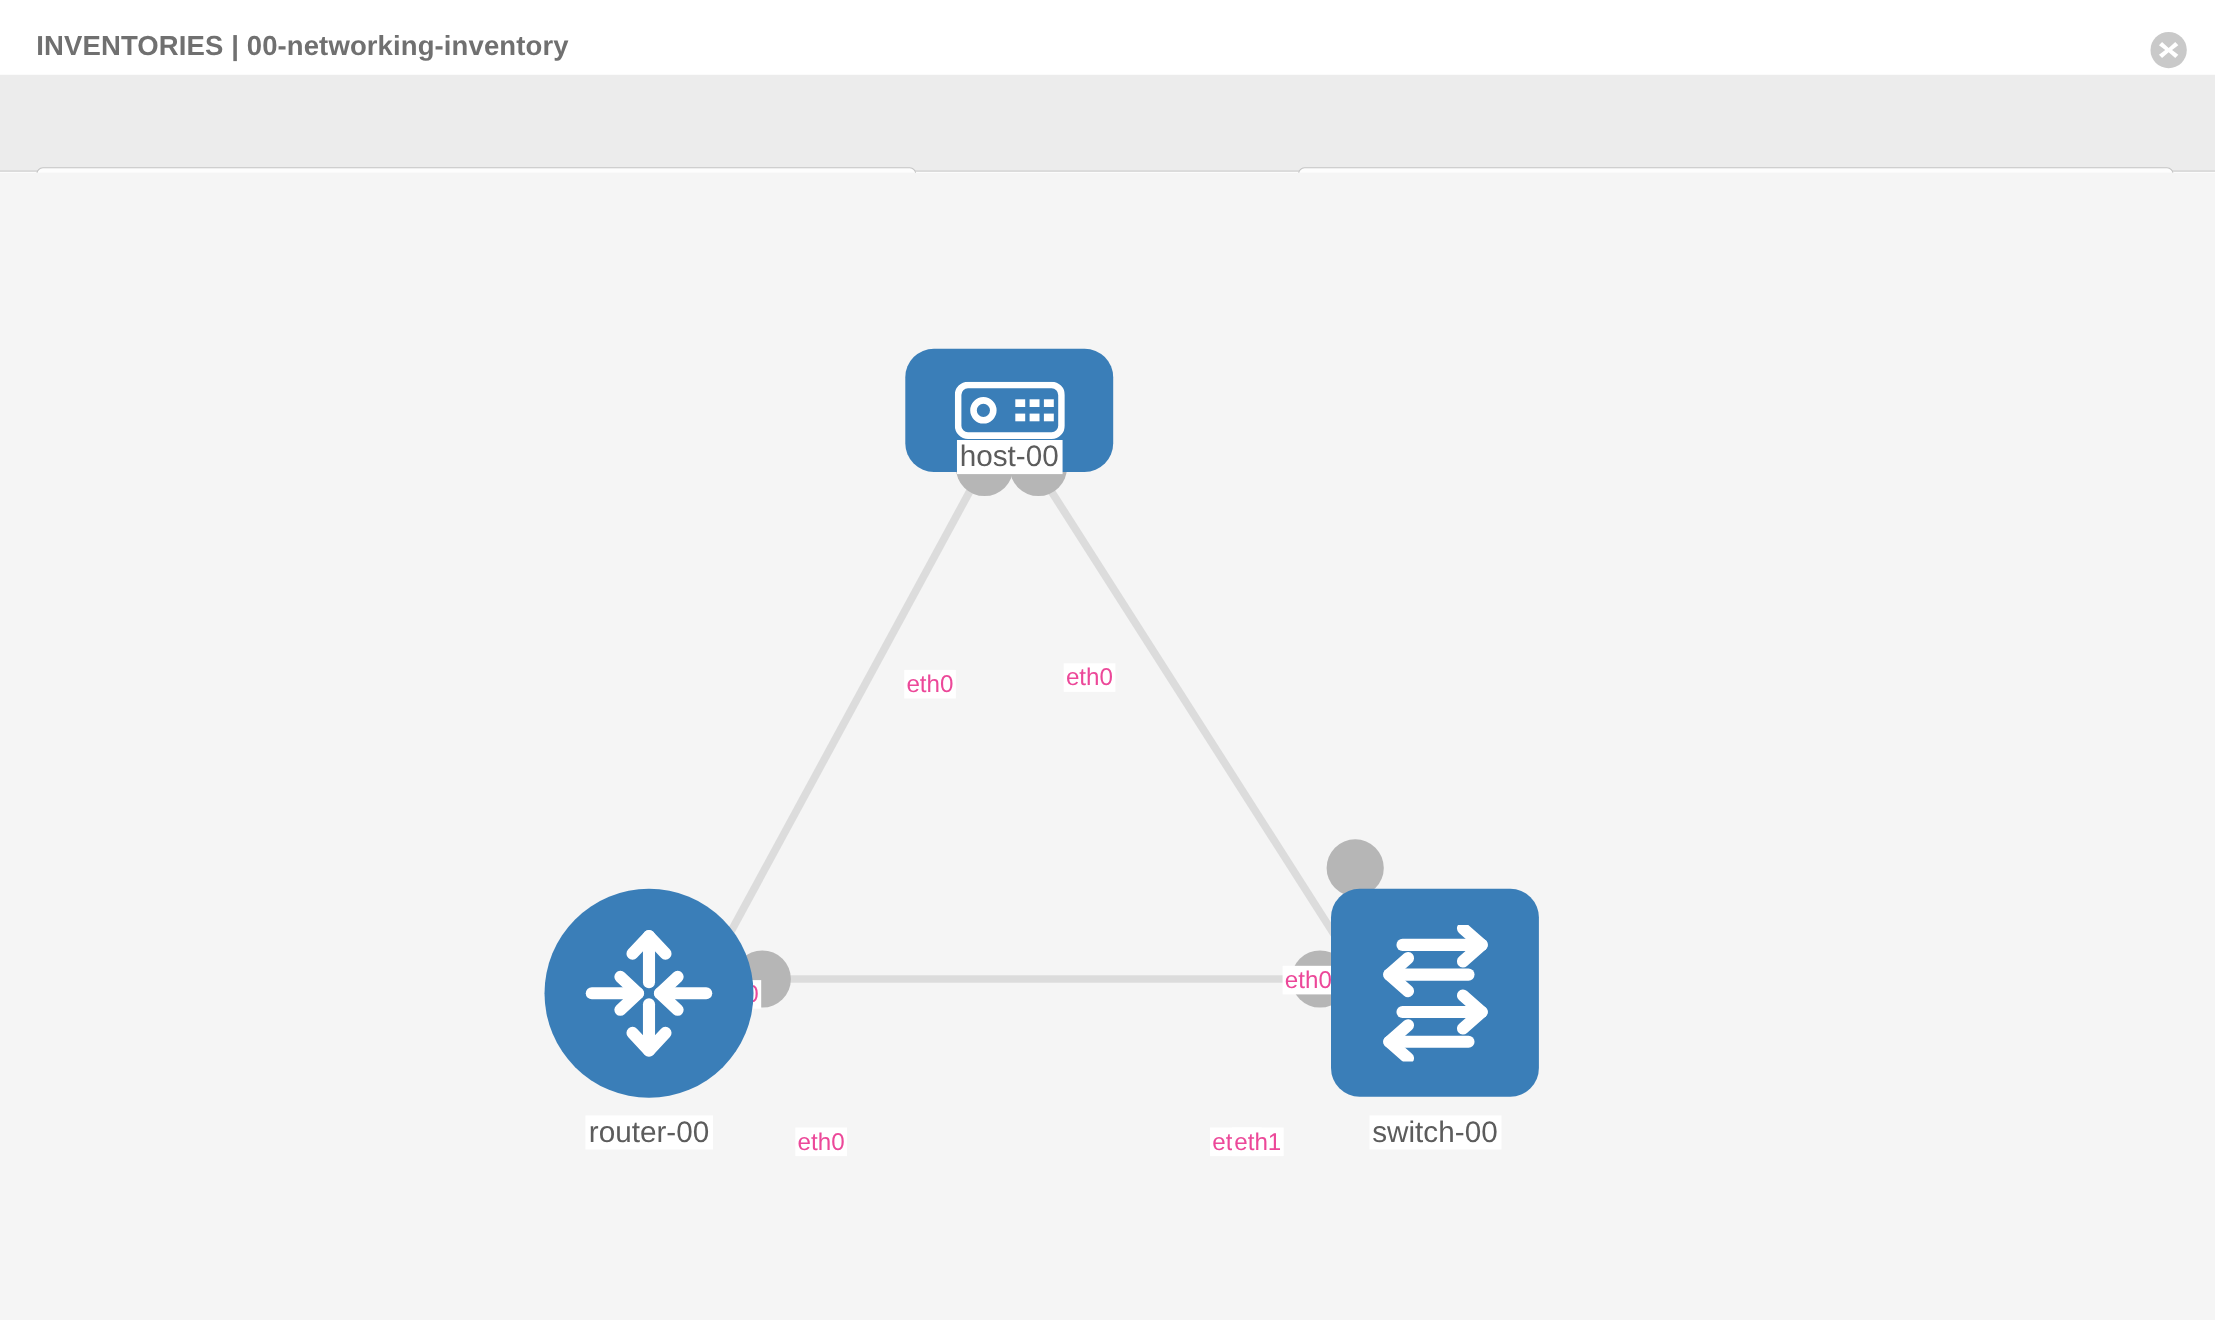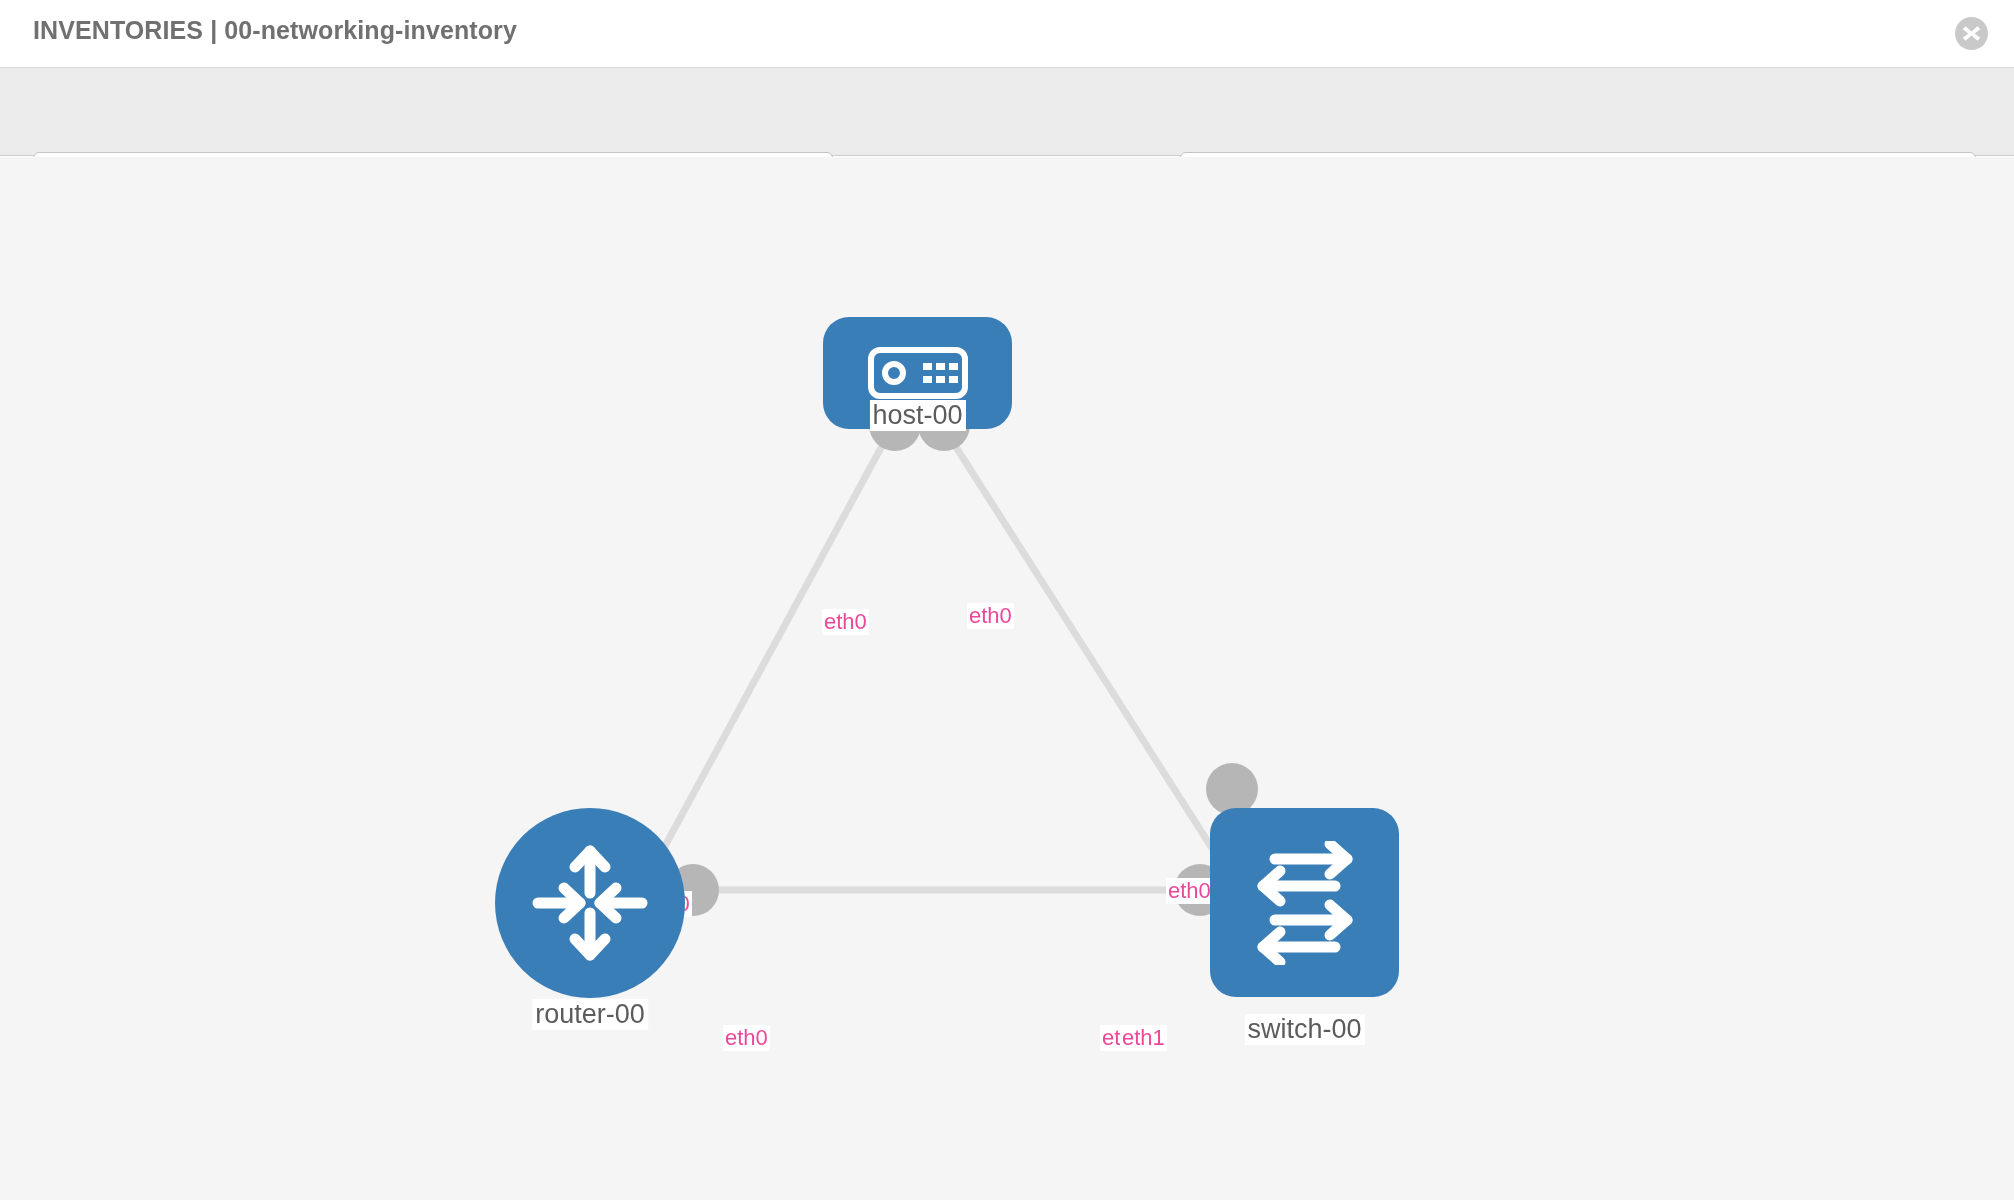--- a/index.html
+++ b/index.html
@@ -18,21 +18,21 @@
   #app {
     position: relative;
     width: 2014px;
     height: 1200px;
     box-sizing: border-box;
   }
 
   
   .header {
     position: absolute;
-    left: 0; top: 0;
+    left: 0; top: 12px;
     width: 2014px;
     height: 68px;
     background: #ffffff;
     border-bottom: 1px solid #d7d7d7;
     box-sizing: border-box;
   }
   .header-title {
     position: absolute;
     left: 33px;
     top: 16px;
@@ -149,21 +149,21 @@
   }
 
   
   #node-host { left: 823px; top: 160px; width: 189px; height: 112px; }
   #node-host .node-shape { width: 189px; height: 112px; border-radius: 26px; }
   #node-host .node-label { top: 83px; }
 
   
   #node-router { left: 495px; top: 651px; width: 190px; height: 190px; }
   #node-router .node-shape { width: 190px; height: 190px; border-radius: 50%; }
-  #node-router .node-label { top: 191px; text-align: right; }
+  #node-router .node-label { top: 206px; text-align: right; }
 
   
   #node-switch { left: 1210px; top: 651px; width: 189px; height: 138px; }
   #node-switch .node-shape { width: 189px; height: 189px; border-radius: 26px; }
   #node-switch .node-label { top: 206px; }
 
   
   .iface-label {
     position: absolute;
     font-size: 22px;

